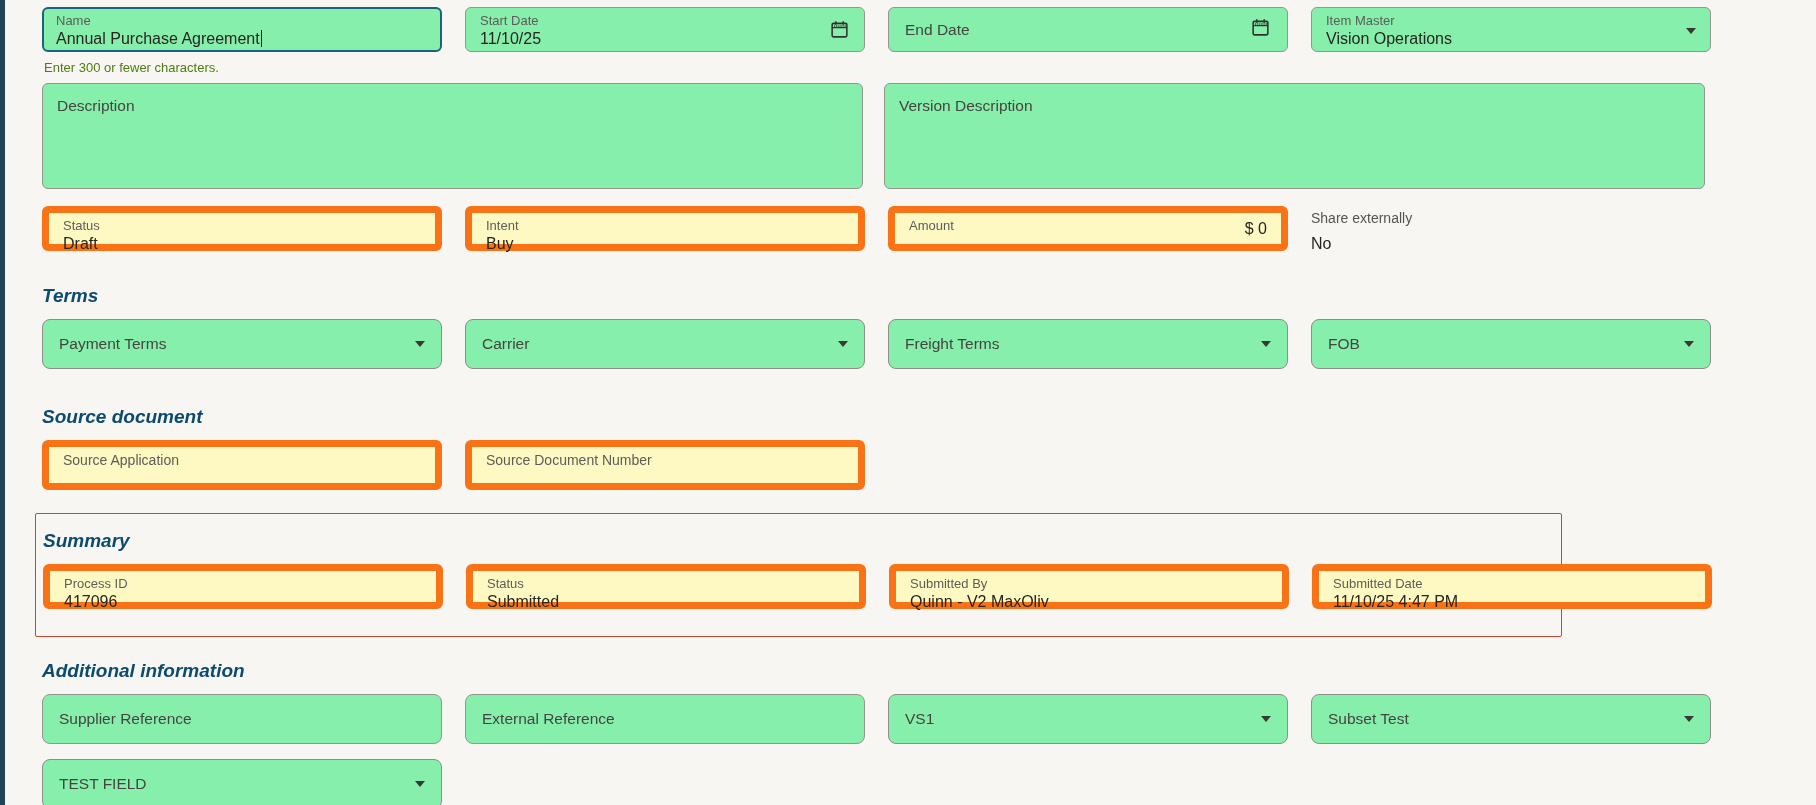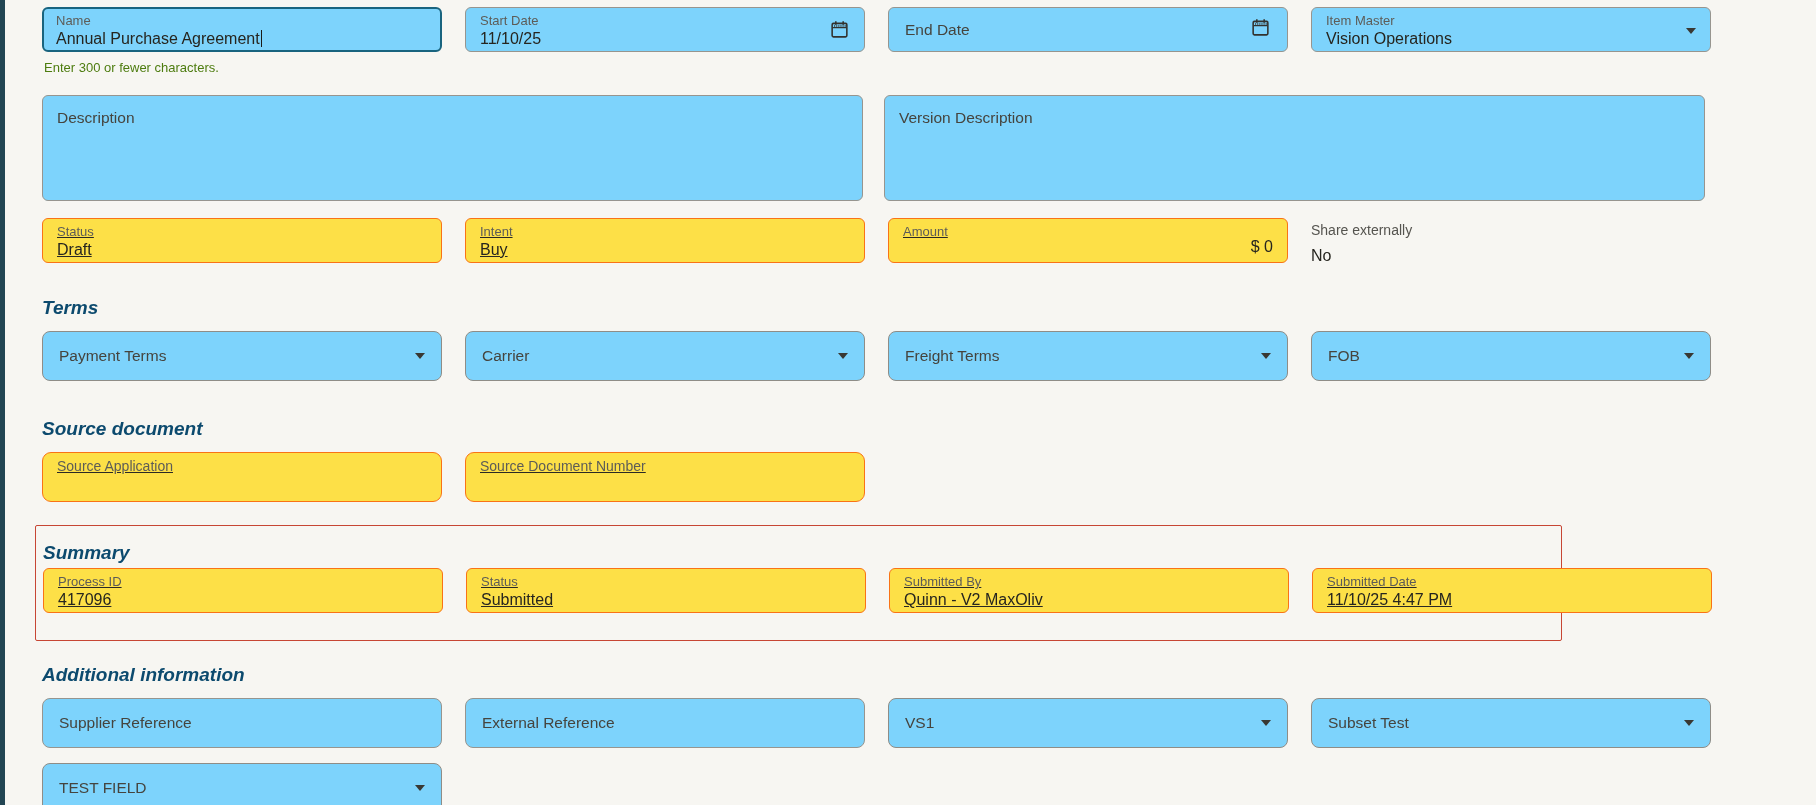--- a/index.html
+++ b/index.html
@@ -14,25 +14,25 @@
     position:absolute; left:0; top:0; width:5px; height:805px;
     background:#224553;
   }
   .content { position:absolute; left:42px; top:7px; width:1720px; }
 
   .grid { display:grid; grid-template-columns:repeat(4,400px); column-gap:23px; }
   .span2 { grid-column:span 2; }
 
   
   .box {
-    border-radius:6px; position:relative; background:#7dd3fc;
+    border-radius:6px; position:relative; background:#86efac;
     border:1px solid #97958f;
   }
   .h-input { height:45px; }
-  .h-drop  { height:50px;border-radius:9px; }
+  .h-drop  { height:50px; }
   .h-area  { height:106px; }
 
   
   .stack { padding:5px 14px 0 14px; display:flex; }
   .stack .txt { flex:1 1 auto; min-width:0; }
   .flabel { font-size:13px; color:#5d5c57; line-height:16px; white-space:nowrap; }
   .fvalue { font-size:16px; color:#26251f; line-height:20px; white-space:nowrap; }
 
   .focused {
     border:2.5px solid #19647f; border-radius:6px;
@@ -56,52 +56,52 @@
 
   .caret {
     width:0; height:0; flex:0 0 auto;
     border-left:5.5px solid transparent; border-right:5.5px solid transparent;
     border-top:6.5px solid #393833; margin-left:10px;
   }
 
   .cal-icon { flex:0 0 auto; color:#33322e; margin-left:10px; align-self:center; }
 
   
-  .readonly { background:#fde047; border:1px solid #f97316;text-decoration:underline; }
+  .readonly { background:#fef9c3; border:7px solid #f97316; }
 
   
   .area-label { font-size:15.5px; color:#45443e; padding:13px 14px; }
 
   
   .amount-value {
     position:absolute; right:14px; bottom:6px;
     font-size:16px; color:#26251f;
   }
 
   
   .plain-pair { padding-top:3px; }
   .plain-pair .plabel { font-size:14px; color:#55544f; line-height:18px; }
   .plain-pair .pvalue { font-size:16px; color:#26251f; margin-top:8px; }
 
   .section-heading {
     font-size:19px; font-weight:700; color:#0c4a6e; line-height:23px;font-style:italic;
   }
-  .mt-row2 { margin-top:20px;gap:21px; }
+  .mt-row2 { margin-top:8px;gap:21px; }
   .mt-row3 { margin-top:17px; }
   .mt-terms-h { margin-top:31px; }
   .mt-row4 { margin-top:12px; }
   .mt-source-h { margin-top:36px; }
   .mt-row5 { margin-top:12px; }
 
   .summary-box {
     margin-top:23px; margin-left:-7px; width:1527px;
     border:1.5px solid #c74634; border-radius:2px;
     padding:15px 0 27px 7px;
   }
-  .summary-box .grid { margin-top:4px; }
+  .summary-box .grid { margin-top:12px; }
 
   .mt-addl-h { margin-top:22px; }
   .mt-row6 { margin-top:12px; }
   .mt-row7 { margin-top:15px; }
 </style>
 </head>
 <body>
 
 <div class="edge-strip"></div>
 

